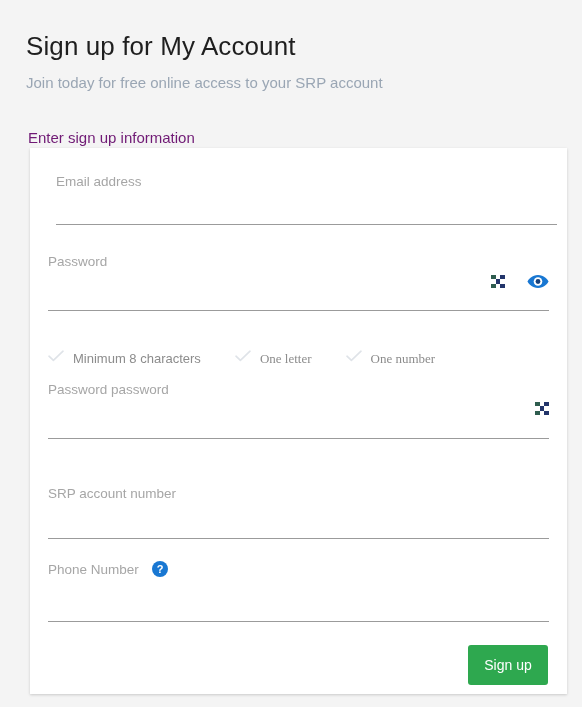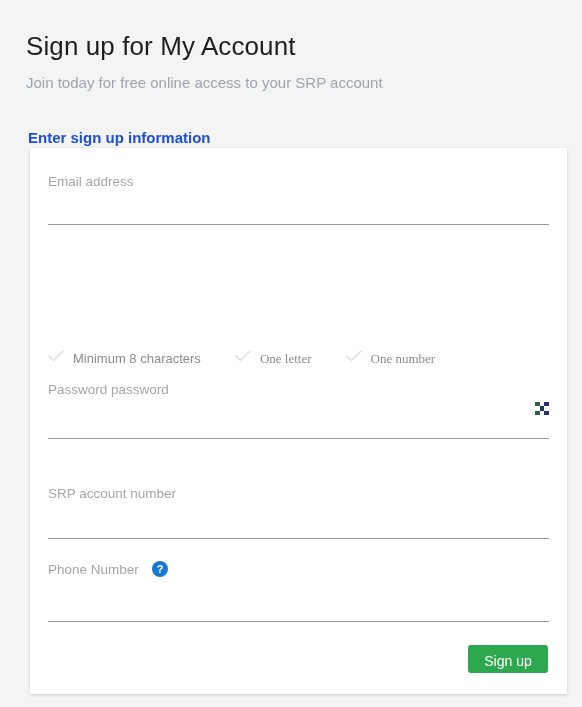--- a/index.html
+++ b/index.html
@@ -36,22 +36,22 @@
     font-size: 15px;
     font-weight: 400;
     color: #9aa6b4;
     line-height: 20px;
   }
   .section-heading {
     position: absolute;
     left: 28px;
     top: 116px;
     font-size: 15px;
-    font-weight: 700;
-    color: #1d4ed8;
+    font-weight: 400;
+    color: #701a75;
     line-height: 20px;
   }
 
   .card {
     position: absolute;
     left: 30px;
     top: 148px;
     width: 537px;
     height: 546px;
     background: #ffffff;
@@ -72,21 +72,21 @@
   }
   .field-line {
     position: absolute;
     left: 0;
     width: 501px;
     height: 1px;
     background: #9b9b9b;
   }
 
   
-  #field-email       { top: 24px; }
+  #field-email       { top: 24px; margin-left: 8px; }
   #field-email .field-line { top: 52px; }
 
   #field-password    { top: 104px; }
   #field-password .field-line { top: 58px; }
 
   #field-confirm     { top: 232px; }
   #field-confirm .field-line { top: 58px; }
 
   #field-account     { top: 336px; }
   #field-account .field-line { top: 54px; }
@@ -142,21 +142,21 @@
     margin-left: 9px;
     vertical-align: -3px;
     cursor: pointer;
   }
 
   .signup-button {
     position: absolute;
     left: 438px;
     top: 497px;
     width: 80px;
-    height: 28px;
+    height: 40px;
     background: #2ea84f;
     color: #ffffff;
     border: none;
     border-radius: 3px;
     font-family: "Liberation Sans", sans-serif;
     font-size: 14px;
     line-height: 32px;
     text-align: center;
     cursor: pointer;
     padding: 0;
@@ -172,20 +172,42 @@
   <h2 class="section-heading">Enter sign up information</h2>
 
   <div class="card">
 
     <div class="field" id="field-email">
       <span class="field-label">Email address</span>
       <div class="field-line"></div>
       <div class="input-row"></div>
     </div>
 
+    <div class="field" id="field-password">
+      <span class="field-label">Password</span>
+      <div class="input-row">
+        <span class="icon-btn">
+          <svg class="ibeam-icon" viewBox="0 0 14 13" xmlns="http://www.w3.org/2000/svg">
+            <rect x="0" y="0" width="5" height="4" fill="#2f5d4f"></rect>
+            <rect x="9" y="0" width="5" height="4" fill="#23356b"></rect>
+            <rect x="5" y="4" width="4" height="5" fill="#23356b"></rect>
+            <rect x="0" y="9" width="5" height="4" fill="#2f5d4f"></rect>
+            <rect x="9" y="9" width="5" height="4" fill="#23356b"></rect>
+          </svg>
+        </span>
+        <span class="icon-btn">
+          <svg class="eye-icon" viewBox="0 0 22 15" xmlns="http://www.w3.org/2000/svg">
+            <path d="M11 1C5.2 1 1.4 5.2 0.6 7.5 1.4 9.8 5.2 14 11 14s9.6-4.2 10.4-6.5C20.6 5.2 16.8 1 11 1z" fill="#1877d2"></path>
+            <circle cx="11" cy="7.5" r="4.3" fill="#ffffff"></circle>
+            <circle cx="11" cy="7.5" r="2.4" fill="#16407a"></circle>
+          </svg>
+        </span>
+      </div>
+      <div class="field-line"></div>
+    </div>
 
     <div class="requirements">
       <div class="req-item">
         <svg class="req-check" viewBox="0 0 16 12" xmlns="http://www.w3.org/2000/svg">
           <path d="M1 6.2 L5.4 10.4 L15 1.2" stroke="#dfe3e8" stroke-width="1.6" fill="none" stroke-linecap="round" stroke-linejoin="round"></path>
         </svg>
         <span>Minimum 8 characters</span>
       </div>
       <div class="req-item">
         <svg class="req-check" viewBox="0 0 16 12" xmlns="http://www.w3.org/2000/svg">

